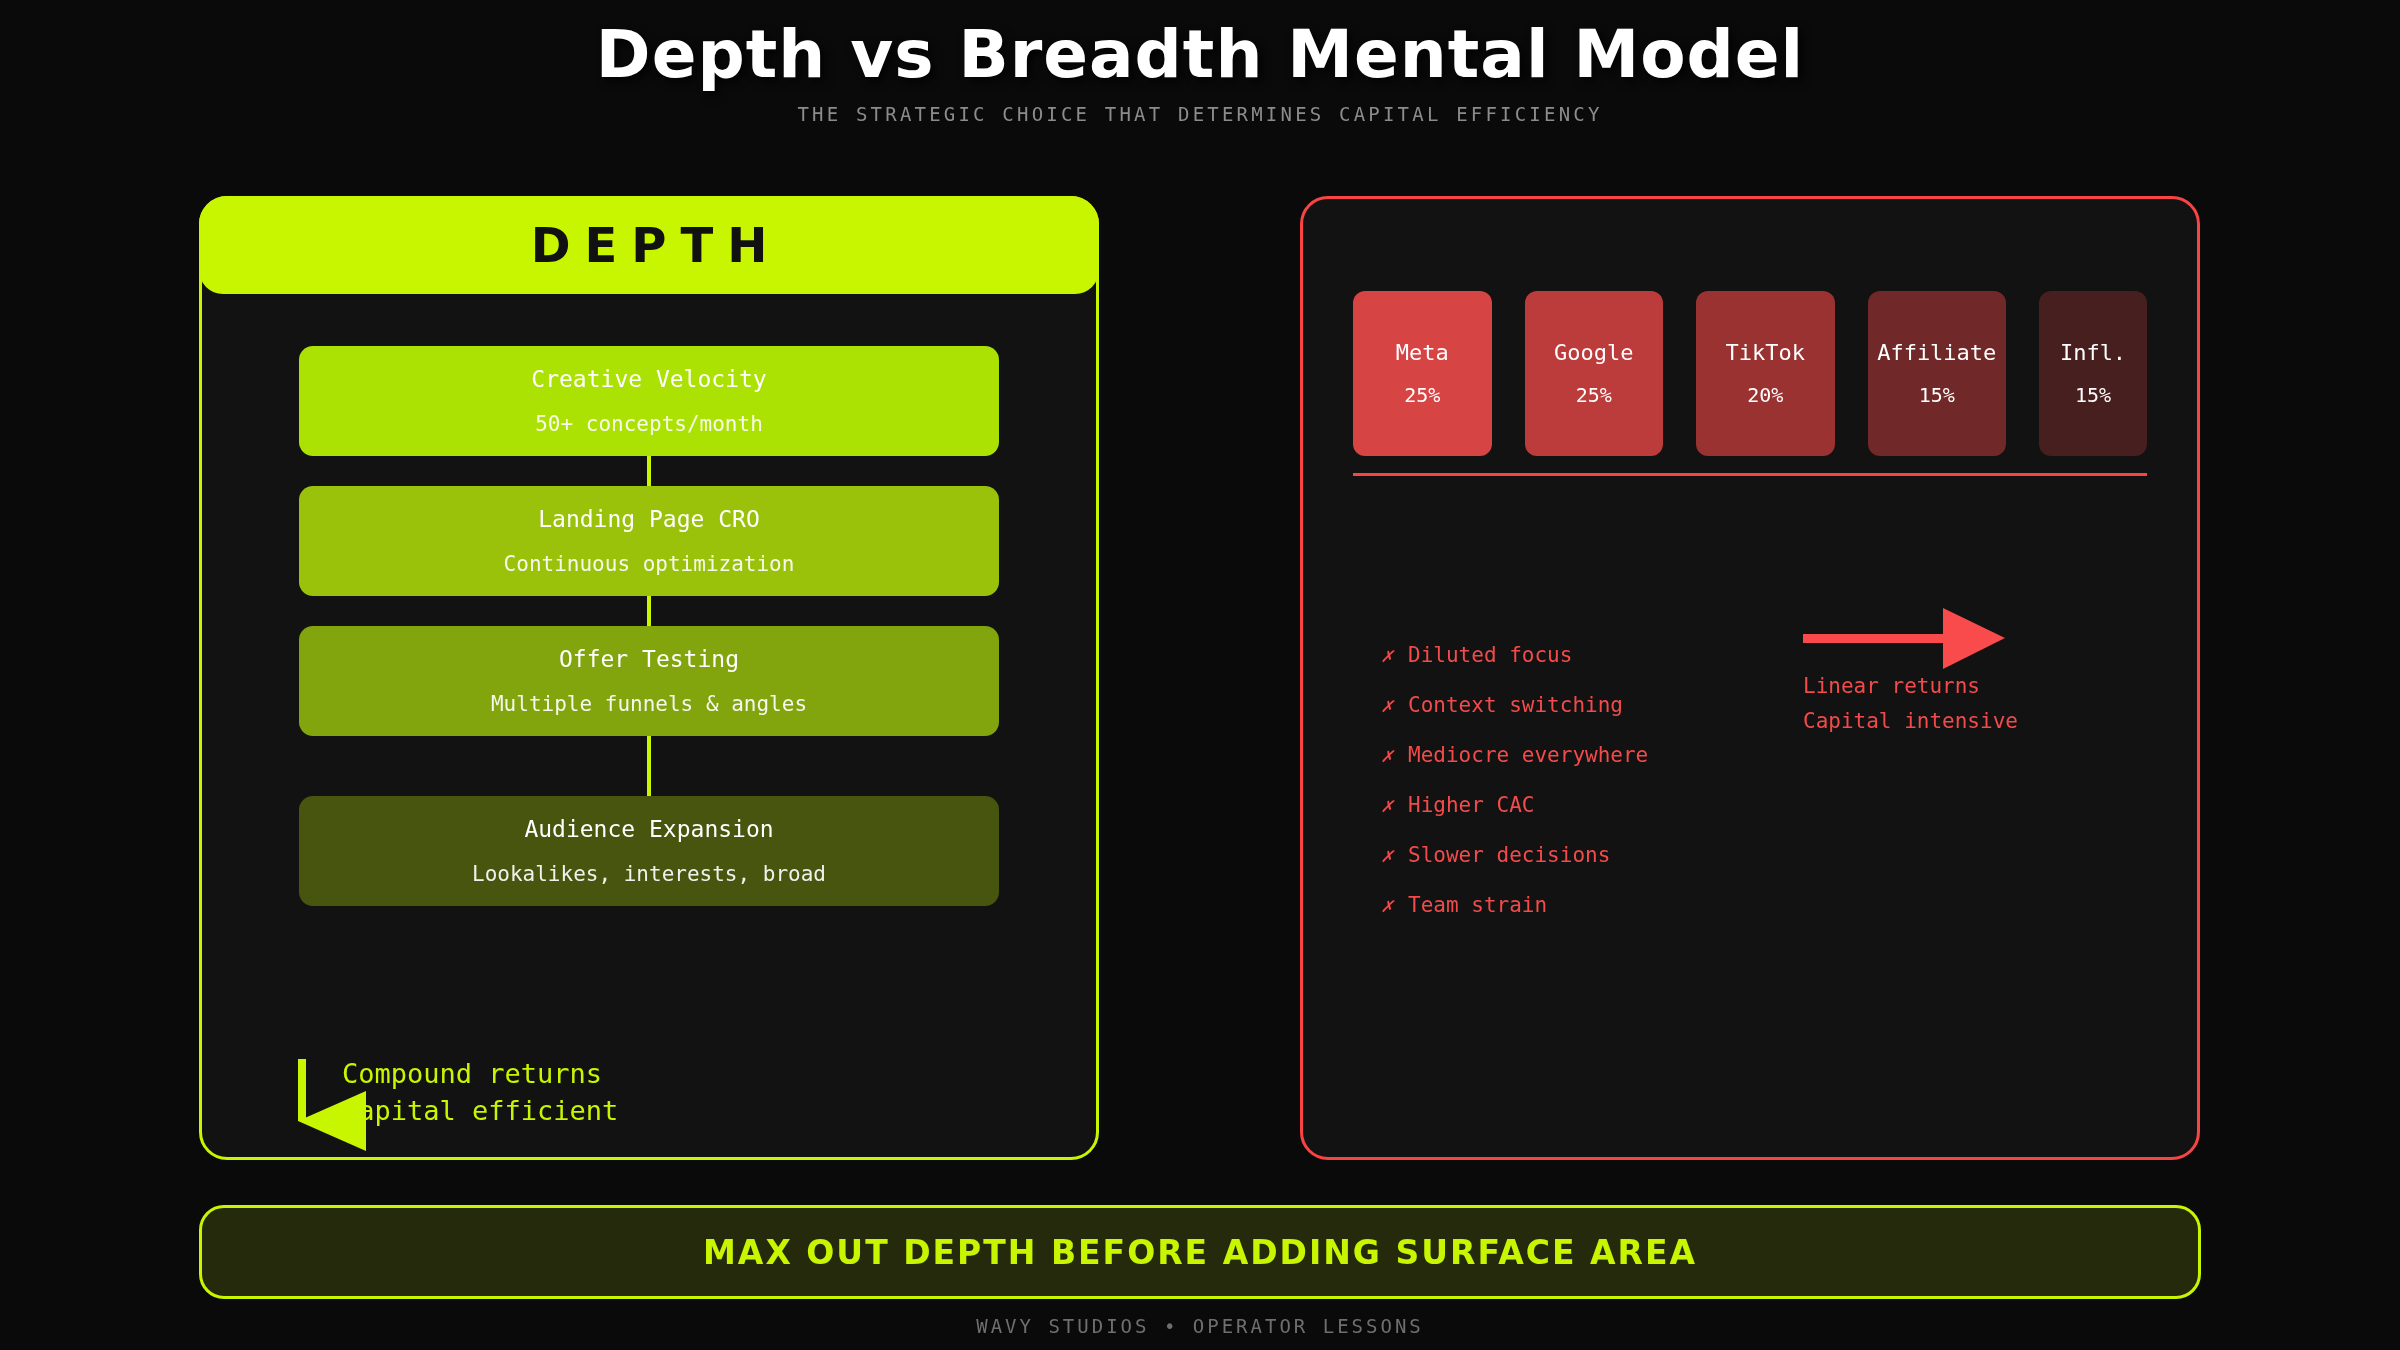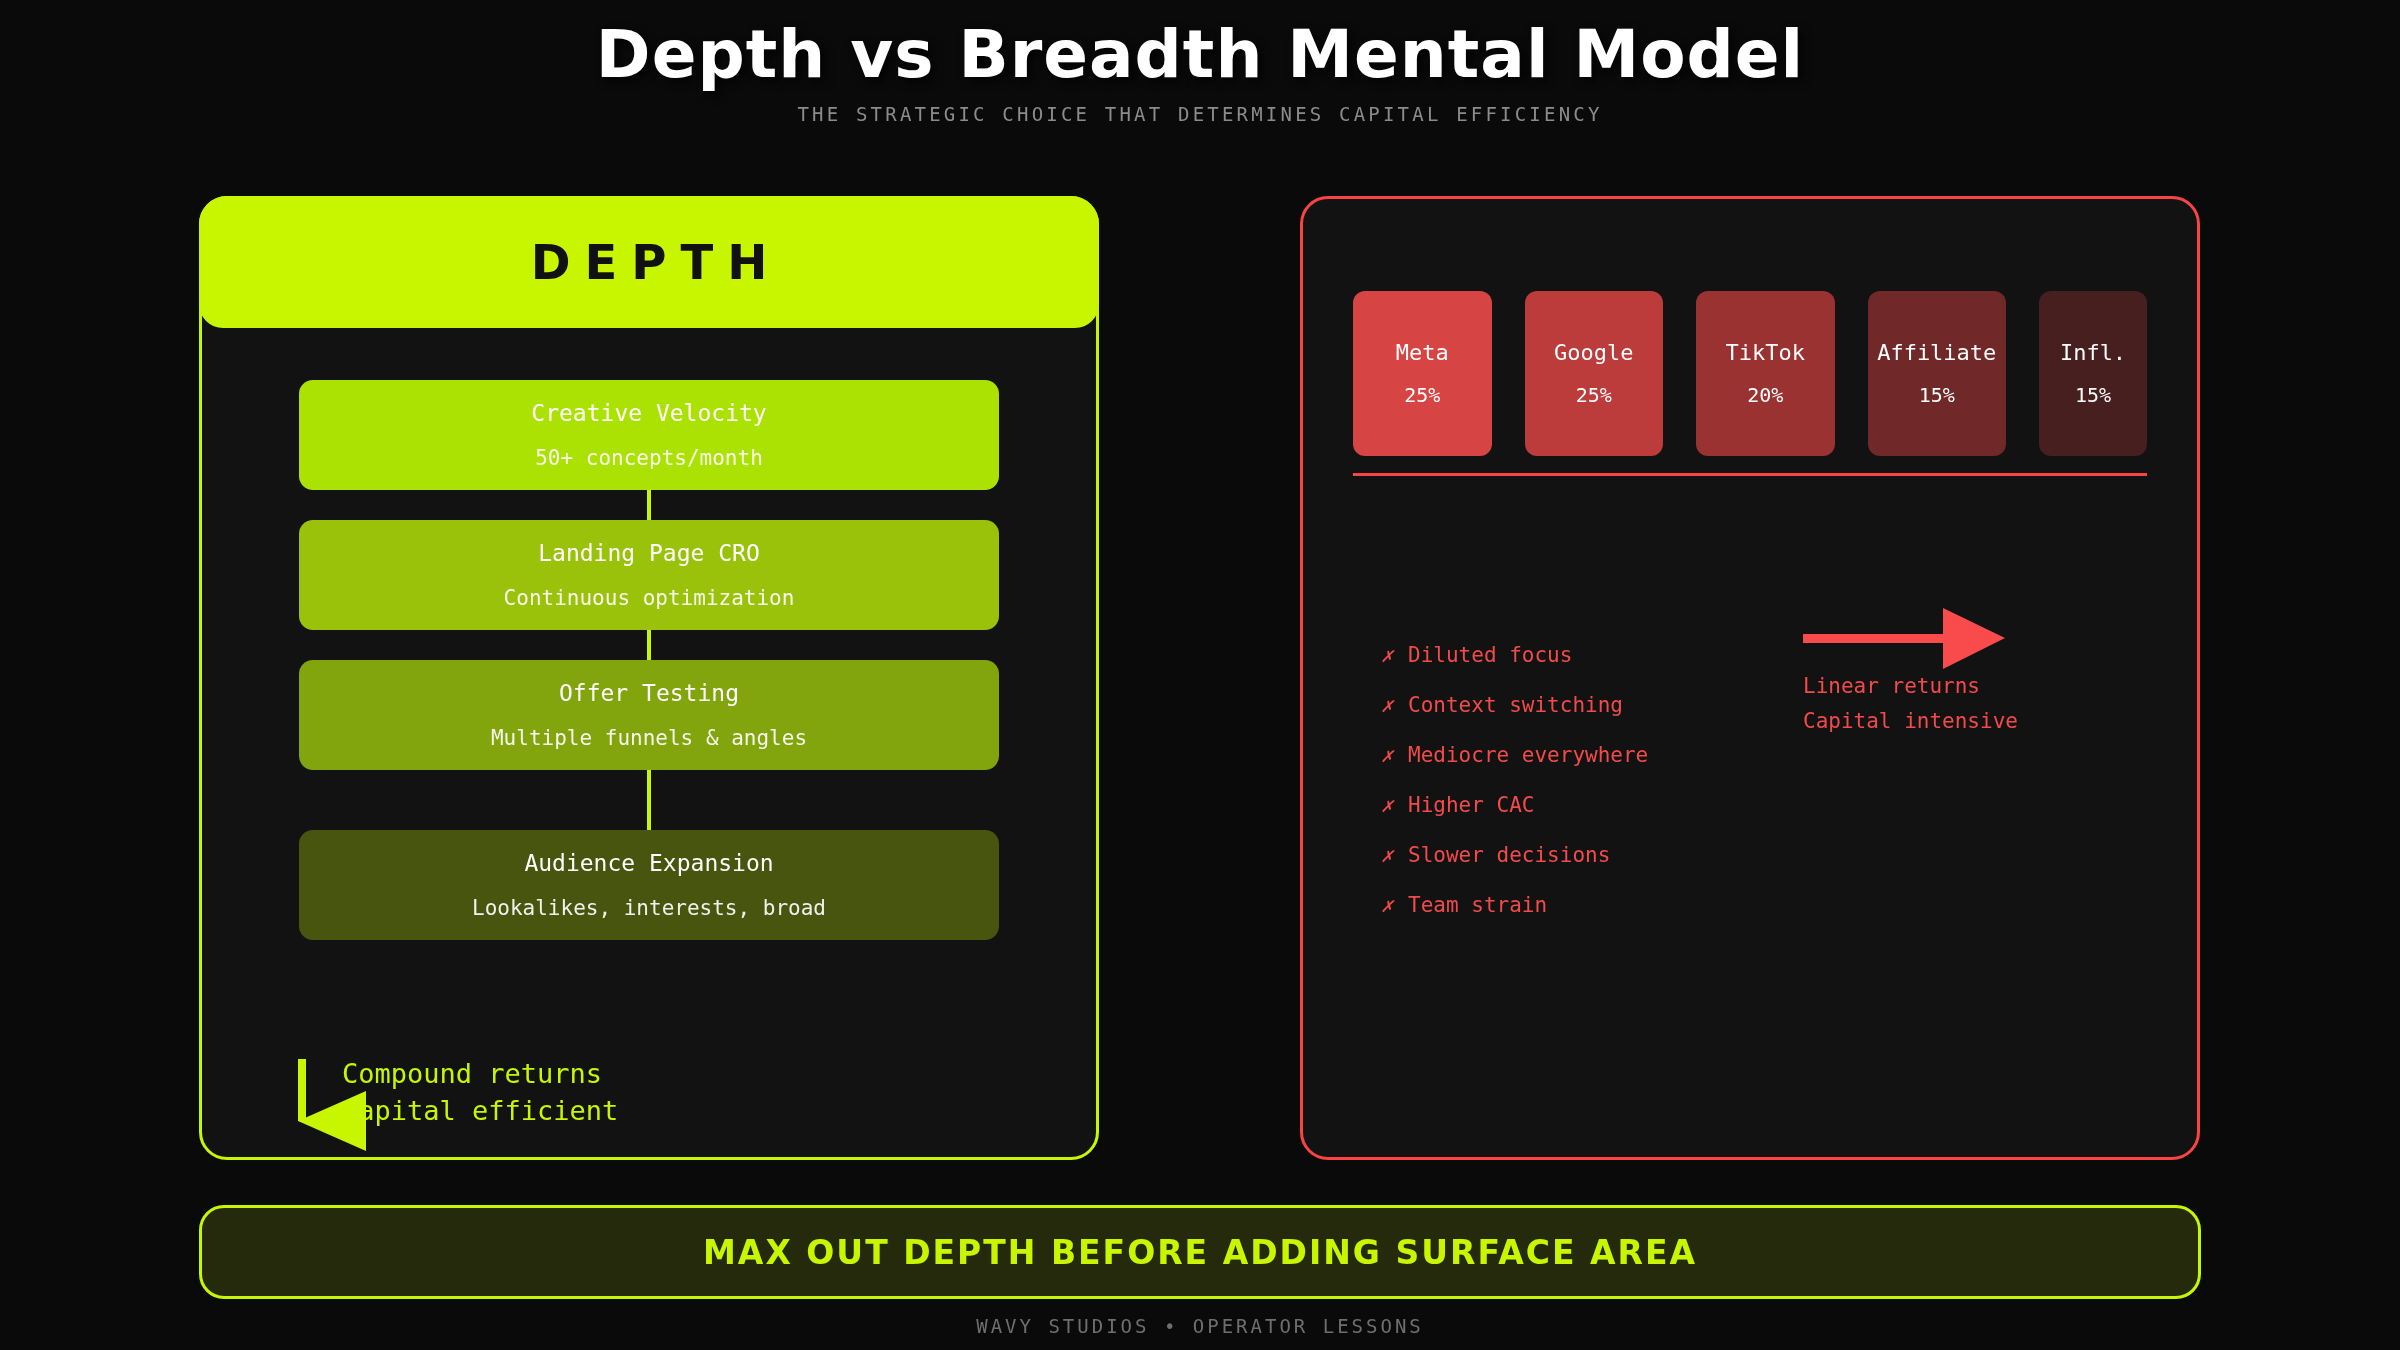--- a/index.html
+++ b/index.html
@@ -42,21 +42,21 @@
     background: var(--panel-bg);
     border-radius: 28px;
   }
   .panel.depth  { left: 199px;  border: 3px solid var(--lime); }
   .panel.breadth{ left: 1300px; border: 3px solid var(--red);  }
 
   .panel-header {
     position: relative;
     width: calc(100% + 6px);
     margin: -3px 16px 0 -3px;
-    height: 132px;
+    height: 98px;
     border-radius: 28px 28px 24px 24px;
     display: flex; align-items: center; justify-content: center;
     font-family: "DejaVu Sans", sans-serif;
     font-weight: bold;
     font-size: 48px;
     letter-spacing: 14px;
     text-indent: 14px;
     text-align: center;
   }
   .panel.depth  .panel-header { background: var(--lime); color: #111111; }

